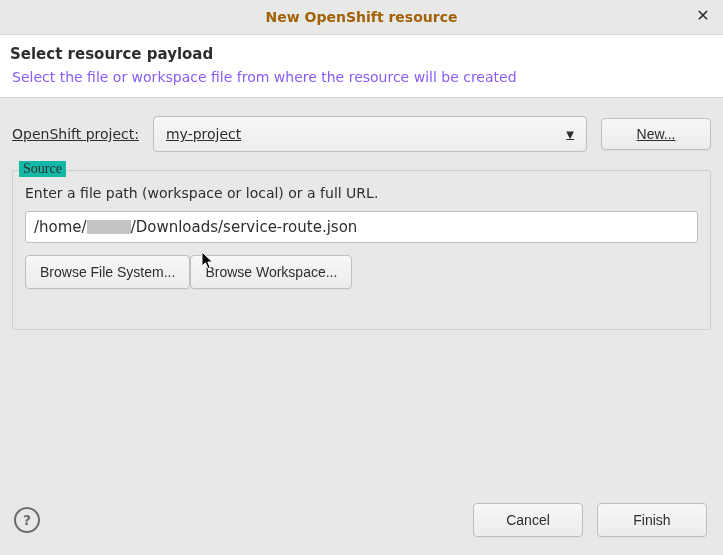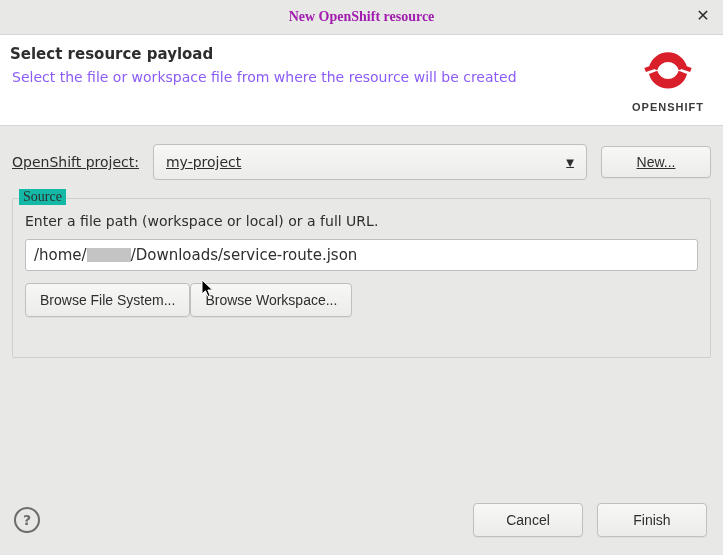--- a/index.html
+++ b/index.html
@@ -23,22 +23,21 @@
     background: #e8e8e7;
     height: 34px;
     display: flex;
     align-items: center;
     justify-content: center;
     position: relative;
     border-bottom: 1px solid #d6d6d4;
   }
   .titlebar .title {
     font-weight: bold;
-    color: #a21caf;
-    font-family: Liberation Serif, serif;
+    color: #a16207;
   }
   .titlebar .close {
     position: absolute;
     right: 10px;
     top: 6px;
     width: 20px;
     height: 20px;
     text-align: center;
     line-height: 20px;
     font-size: 16px;
@@ -212,31 +211,20 @@
 
   <div class="titlebar">
     <span class="title">New OpenShift resource</span>
     <span class="close">✕</span>
   </div>
 
   <div class="banner">
     <div class="banner-text">
       <div class="banner-title">Select resource payload</div>
       <div class="banner-sub">Select the file or workspace file from where the resource will be created</div>
-    </div>
-    <div class="logo">
-      <svg width="54" height="50" viewBox="0 0 60 56">
-        <g fill="#d9202a">
-          <path d="M30 6 a22 22 0 0 1 21.3 16.5 l-9.3 3.4 a12.5 12.5 0 0 0 -24 0 l-9.3 -3.4 A22 22 0 0 1 30 6 z"></path>
-          <path d="M8.7 30.1 l9.3 -3.4 a12.5 12.5 0 0 0 24 0 l9.3 3.4 a22 22 0 0 1 -42.6 0 z"></path>
-          <path d="M3.5 23.5 l9.2 -3.3 1.7 4.6 -9.2 3.3 z"></path>
-          <path d="M47.3 20.2 l9.2 3.3 -1.7 4.6 -9.2 -3.3 z"></path>
-        </g>
-      </svg>
-      <div class="logo-text">OPENSHIFT</div>
     </div>
   </div>
 
   <div class="body">
 
     <div class="row-project">
       <span class="label">OpenShift project:</span>
       <div class="combo">
         <span>my-project</span>
         <span class="caret">▼</span>

